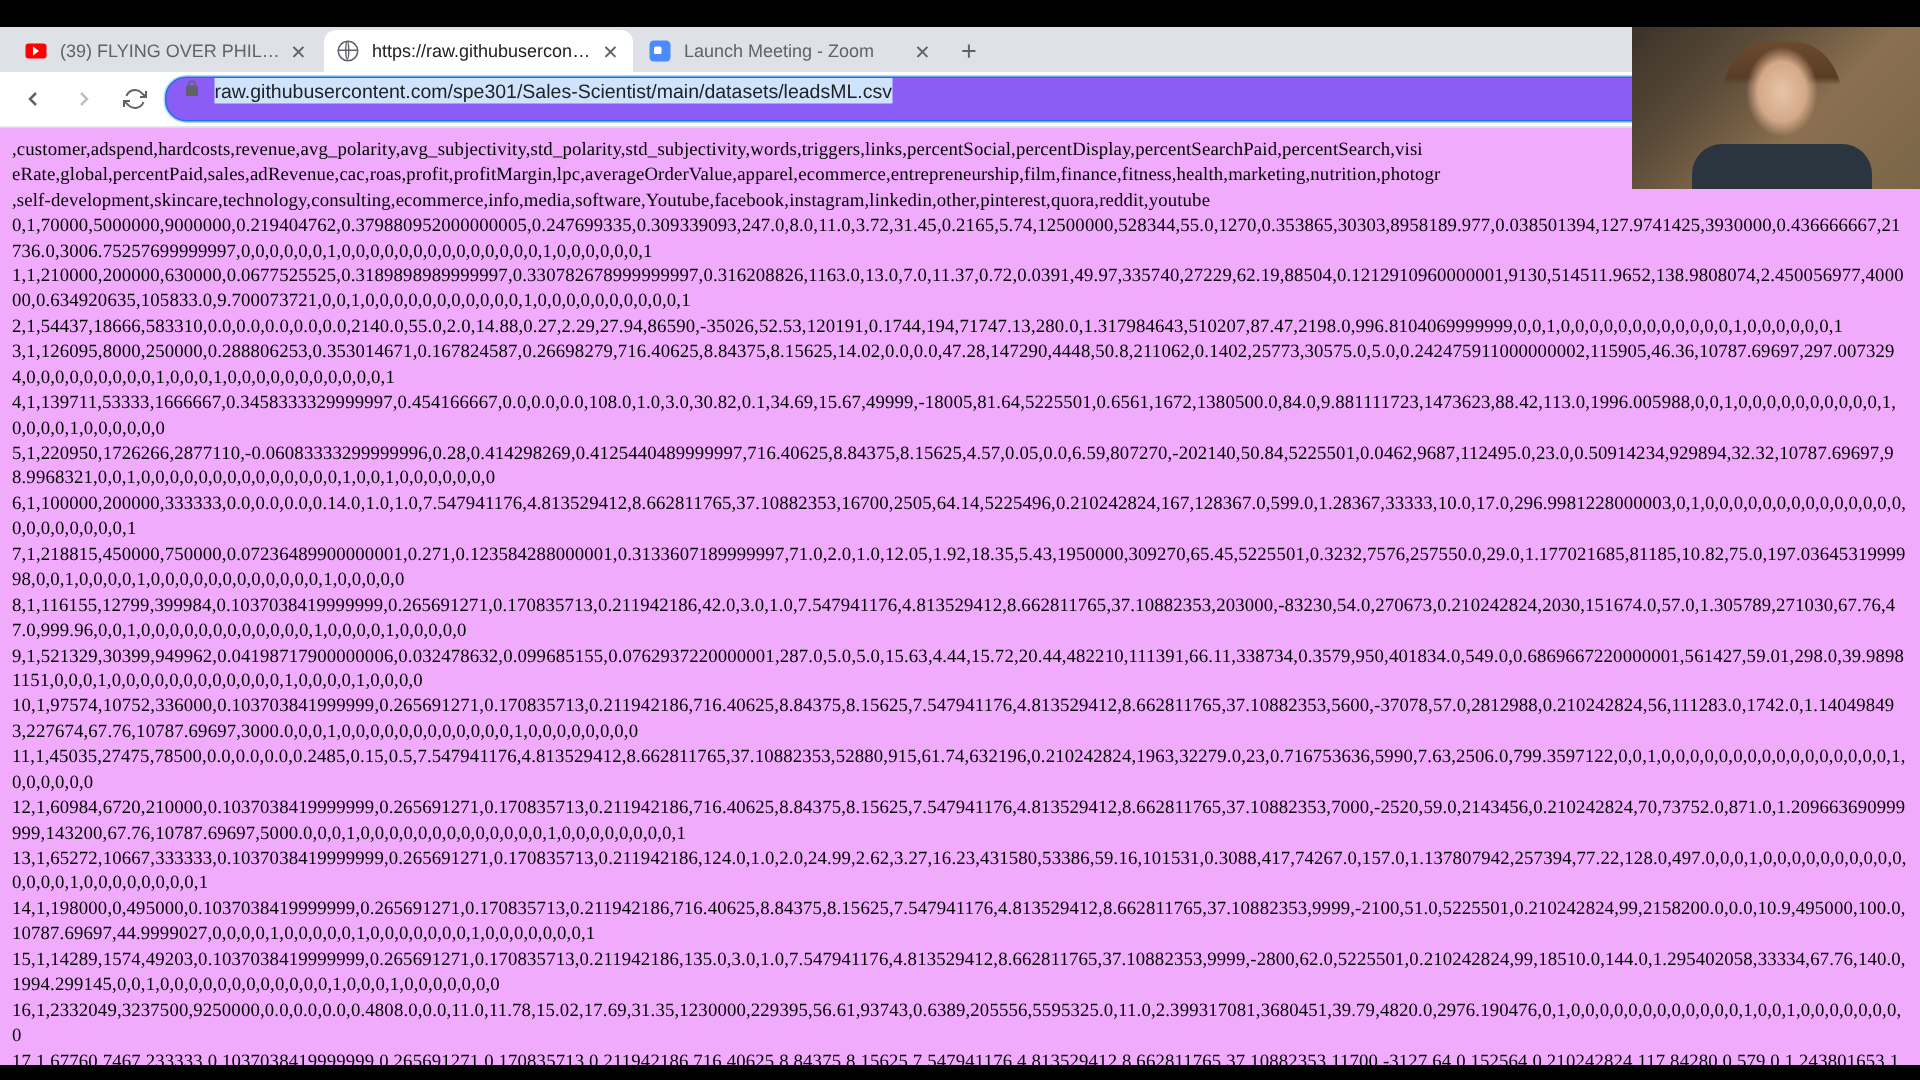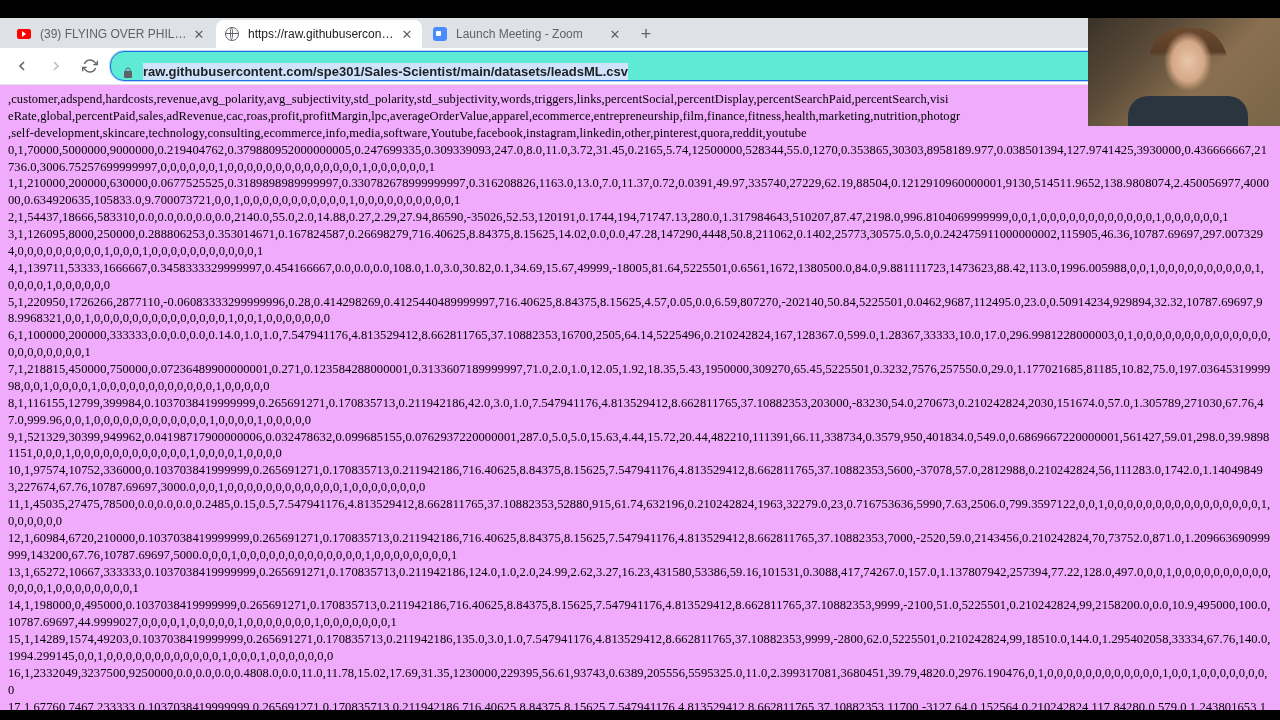--- a/index.html
+++ b/index.html
@@ -98,31 +98,30 @@
     display: flex;
     align-items: center;
     justify-content: center;
     color: #5f6368;
     border-radius: 50%;
   }
   .nav-btn.disabled { color: #bdc1c6; }
   .address-bar {
     flex: 1;
     height: 28px;
-    background: #5eead4;
+    background: #8b5cf6;
     border: 1px solid #1a73e8;
     border-radius: 14px;
     display: flex;
-    align-items: flex-end;
+    align-items: flex-start;
     padding: 0 10px;
     font-size: 13px;
     color: #202124;
     overflow: hidden;
     box-shadow: 0 0 0 1px rgba(26,115,232,0.3);
-    font-weight: bold;
   }
   .address-bar .lock {
     width: 14px;
     height: 14px;
     margin-right: 8px;
     color: #5f6368;
     flex-shrink: 0;
     display:flex;align-items:center;justify-content:center;
   }
   .address-bar .url-text {

